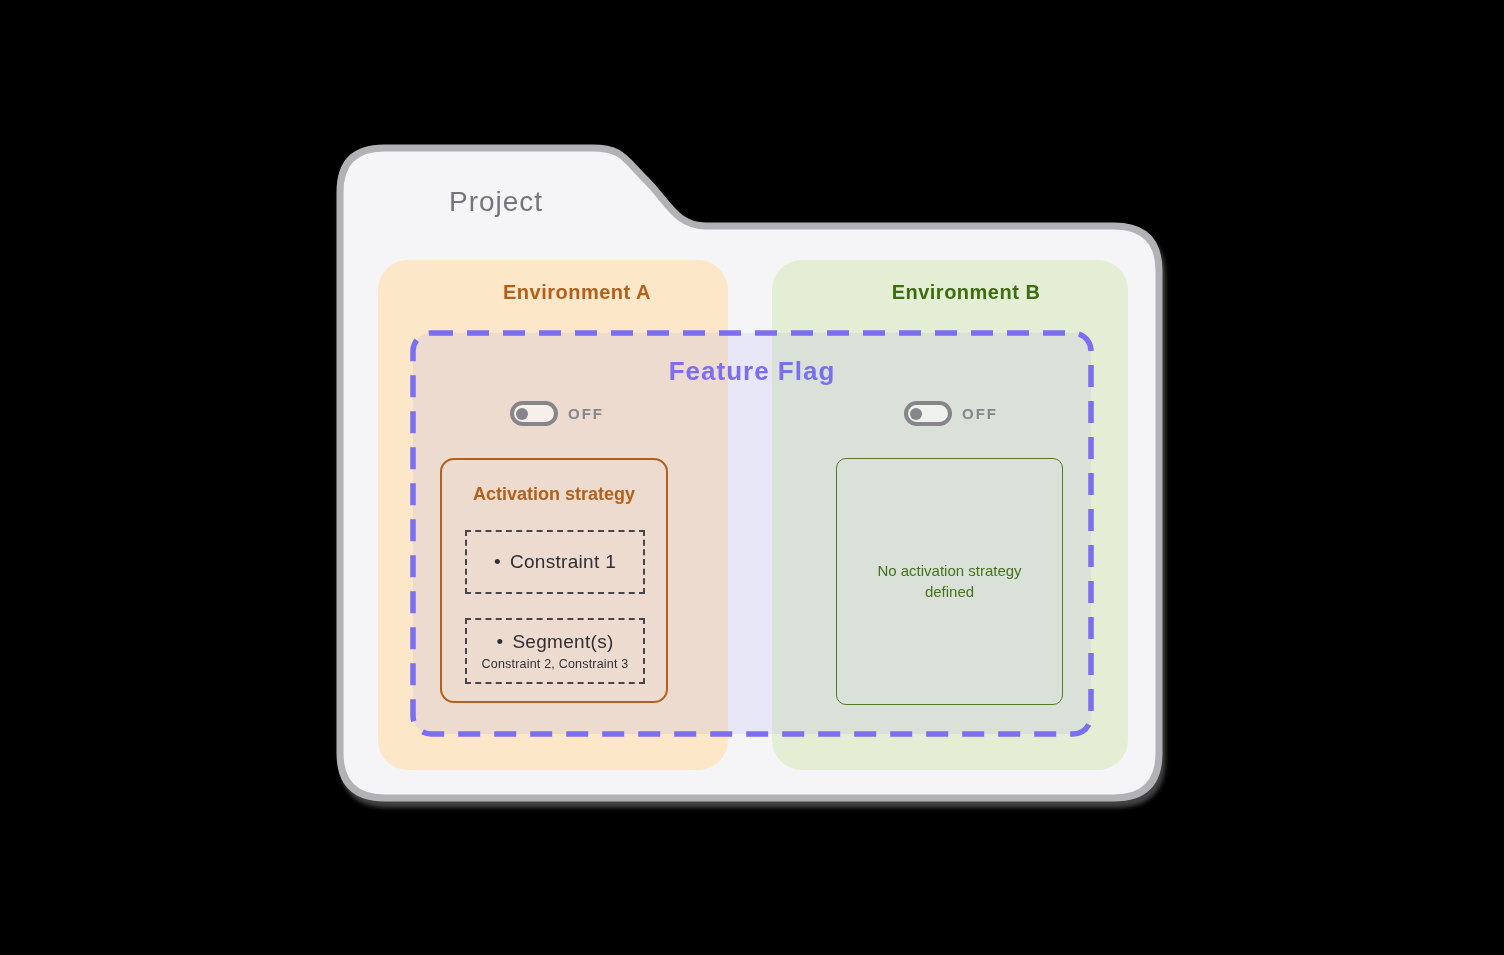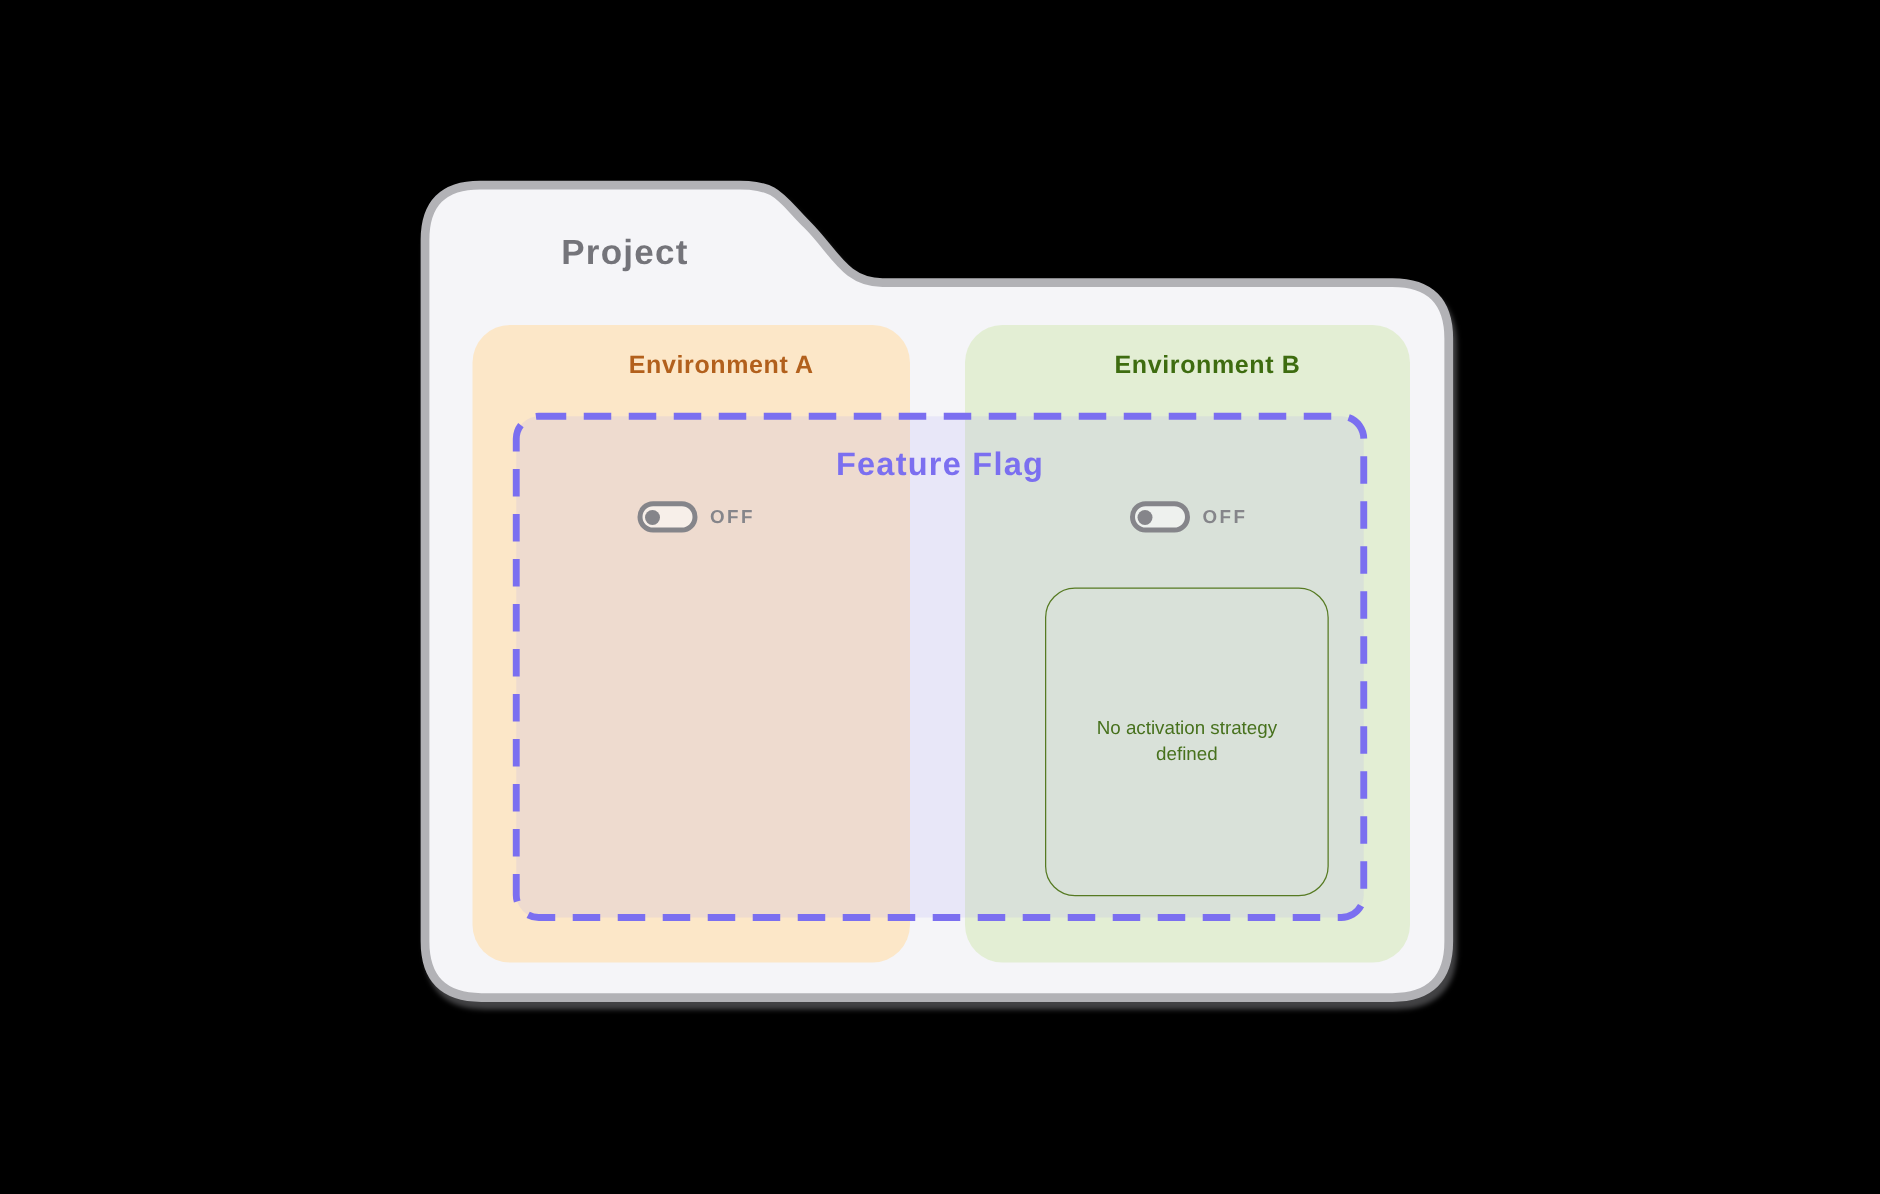--- a/index.html
+++ b/index.html
@@ -17,21 +17,21 @@
   }
   *{margin:0;padding:0;box-sizing:border-box;}
   html,body{width:1504px;height:955px;background:var(--background);overflow:hidden;}
   body{font-family:"Liberation Sans","DejaVu Sans",sans-serif;}
   .stage{position:absolute;left:0;top:0;width:1504px;height:955px;}
 
   .folder-svg{position:absolute;left:0;top:0;width:1504px;height:955px;
     filter:drop-shadow(3px 6px 2px rgba(190,190,195,0.35));}
   .folder-path{fill:var(--folder-fill);stroke:var(--folder-border);stroke-width:7;}
 
-  .project-label{position:absolute;left:449px;top:186px;font-size:28px;font-weight:700;
+  .project-label{position:absolute;left:449px;top:186px;font-size:28px;font-weight:400;
     letter-spacing:1px;color:var(--project-text);}
 
   .env{position:absolute;top:260px;height:510px;border-radius:30px;}
   .env-a{left:378px;width:350px;background:var(--env-a-bg);}
   .env-b{left:772px;width:356px;background:var(--env-b-bg);}
   .env-label{position:absolute;top:281px;font-size:20px;font-weight:700;text-align:center;letter-spacing:0.5px;}
   .env-a-label{left:378px;width:350px;color:var(--env-a-accent);padding-left:48px;}
   .env-b-label{left:772px;width:388px;color:var(--env-b-accent);}
 
   .ff-svg{position:absolute;left:0;top:0;width:1504px;height:955px;pointer-events:none;}
@@ -55,21 +55,21 @@
   .dashed-item{position:absolute;left:23px;width:180px;border:2px dashed #45454a;
     display:flex;flex-direction:column;align-items:center;justify-content:center;
     color:var(--dark-text);}
   .item-constraint{top:70px;height:64px;}
   .item-segments{top:158px;height:66px;}
   .item-main{font-size:19px;letter-spacing:0.3px;}
   .item-bullet{margin-right:9px;}
   .item-sub{font-size:12.5px;margin-top:4px;letter-spacing:0.2px;}
 
   .empty-box{position:absolute;left:836px;top:458px;width:227px;height:247px;
-    border:1.5px solid #567a22;border-radius:24px;display:flex;align-items:center;justify-content:center;margin-top:12px;}
+    border:1.5px solid #567a22;border-radius:10px;display:flex;align-items:center;justify-content:center;}
   .empty-text{width:172px;text-align:center;font-size:15px;line-height:1.35;color:#47711d;}
 </style>
 </head>
 <body>
 
 <div class="stage">
 
   <svg class="folder-svg" viewBox="0 0 1504 955">
     <path class="folder-path" d="M 384 148
          L 592 148
@@ -105,18 +105,32 @@
     <div class="toggle-label">OFF</div>
   </div>
 
   <div class="toggle-group toggle-b">
     <div class="toggle-pill">
       <div class="toggle-knob"></div>
     </div>
     <div class="toggle-label">OFF</div>
   </div>
 
+  <div class="strategy-box">
+    <div class="strategy-title">Activation strategy</div>
+    <div class="dashed-item item-constraint">
+      <div class="item-main">
+        <span class="item-bullet">•</span><span>Constraint 1</span>
+      </div>
+    </div>
+    <div class="dashed-item item-segments">
+      <div class="item-main">
+        <span class="item-bullet">•</span><span>Segment(s)</span>
+      </div>
+      <div class="item-sub">Constraint 2, Constraint 3</div>
+    </div>
+  </div>
 
   <div class="empty-box">
     <div class="empty-text">No activation strategy defined</div>
   </div>
 
 </div>
 
 </body></html>

